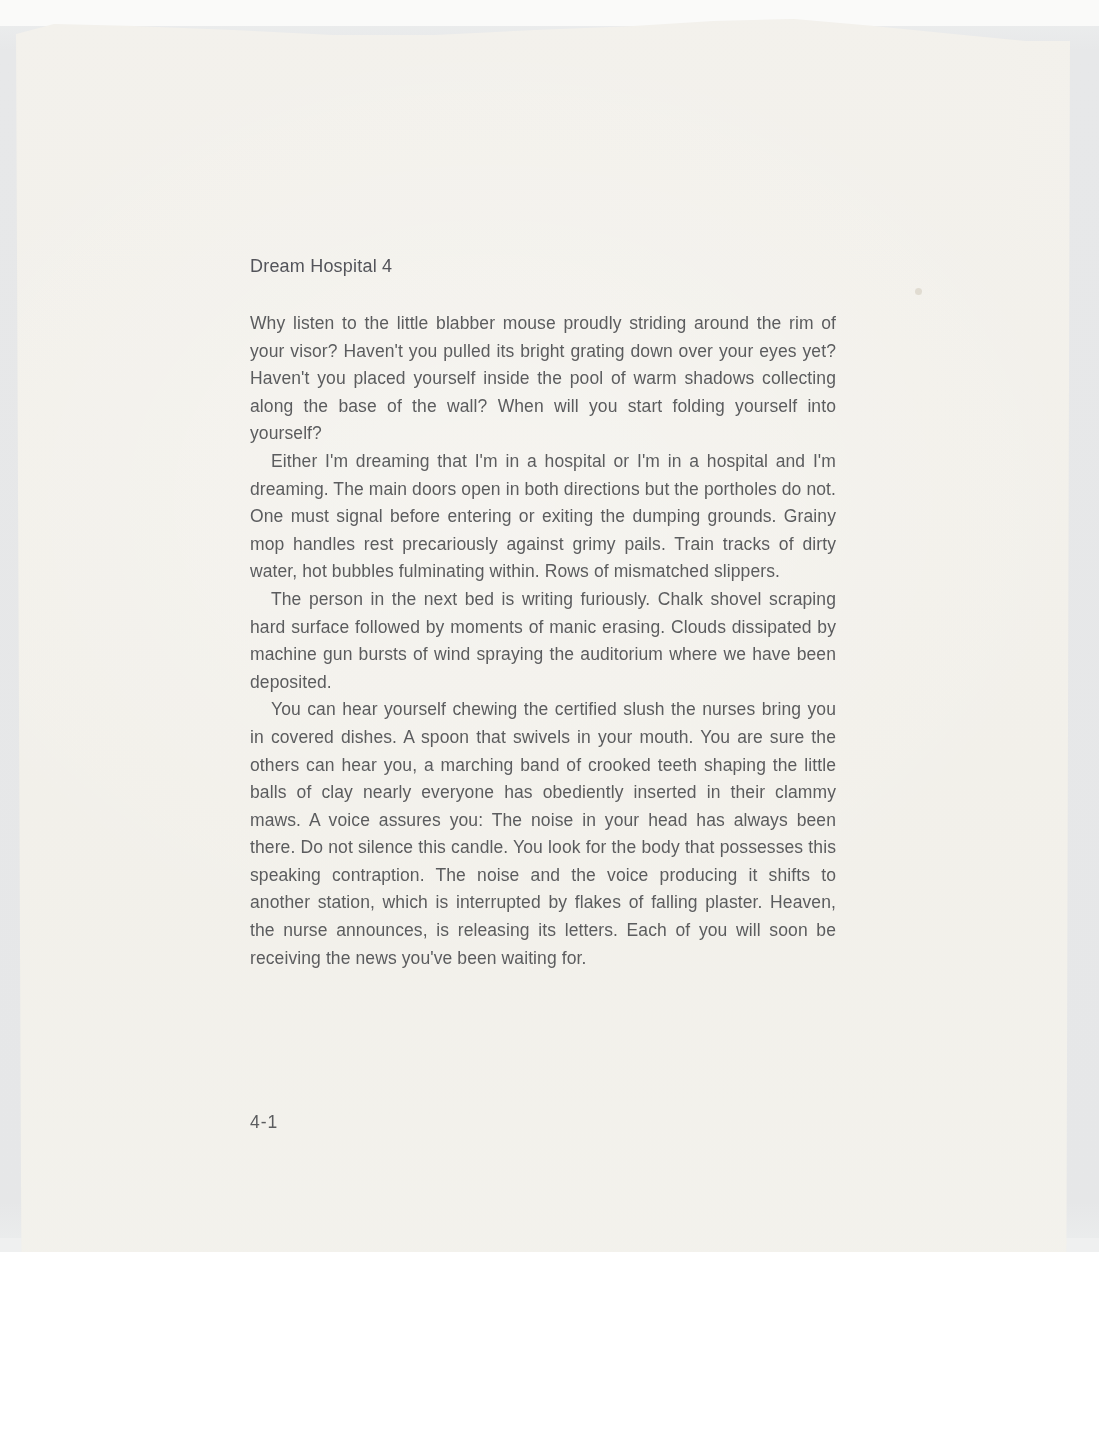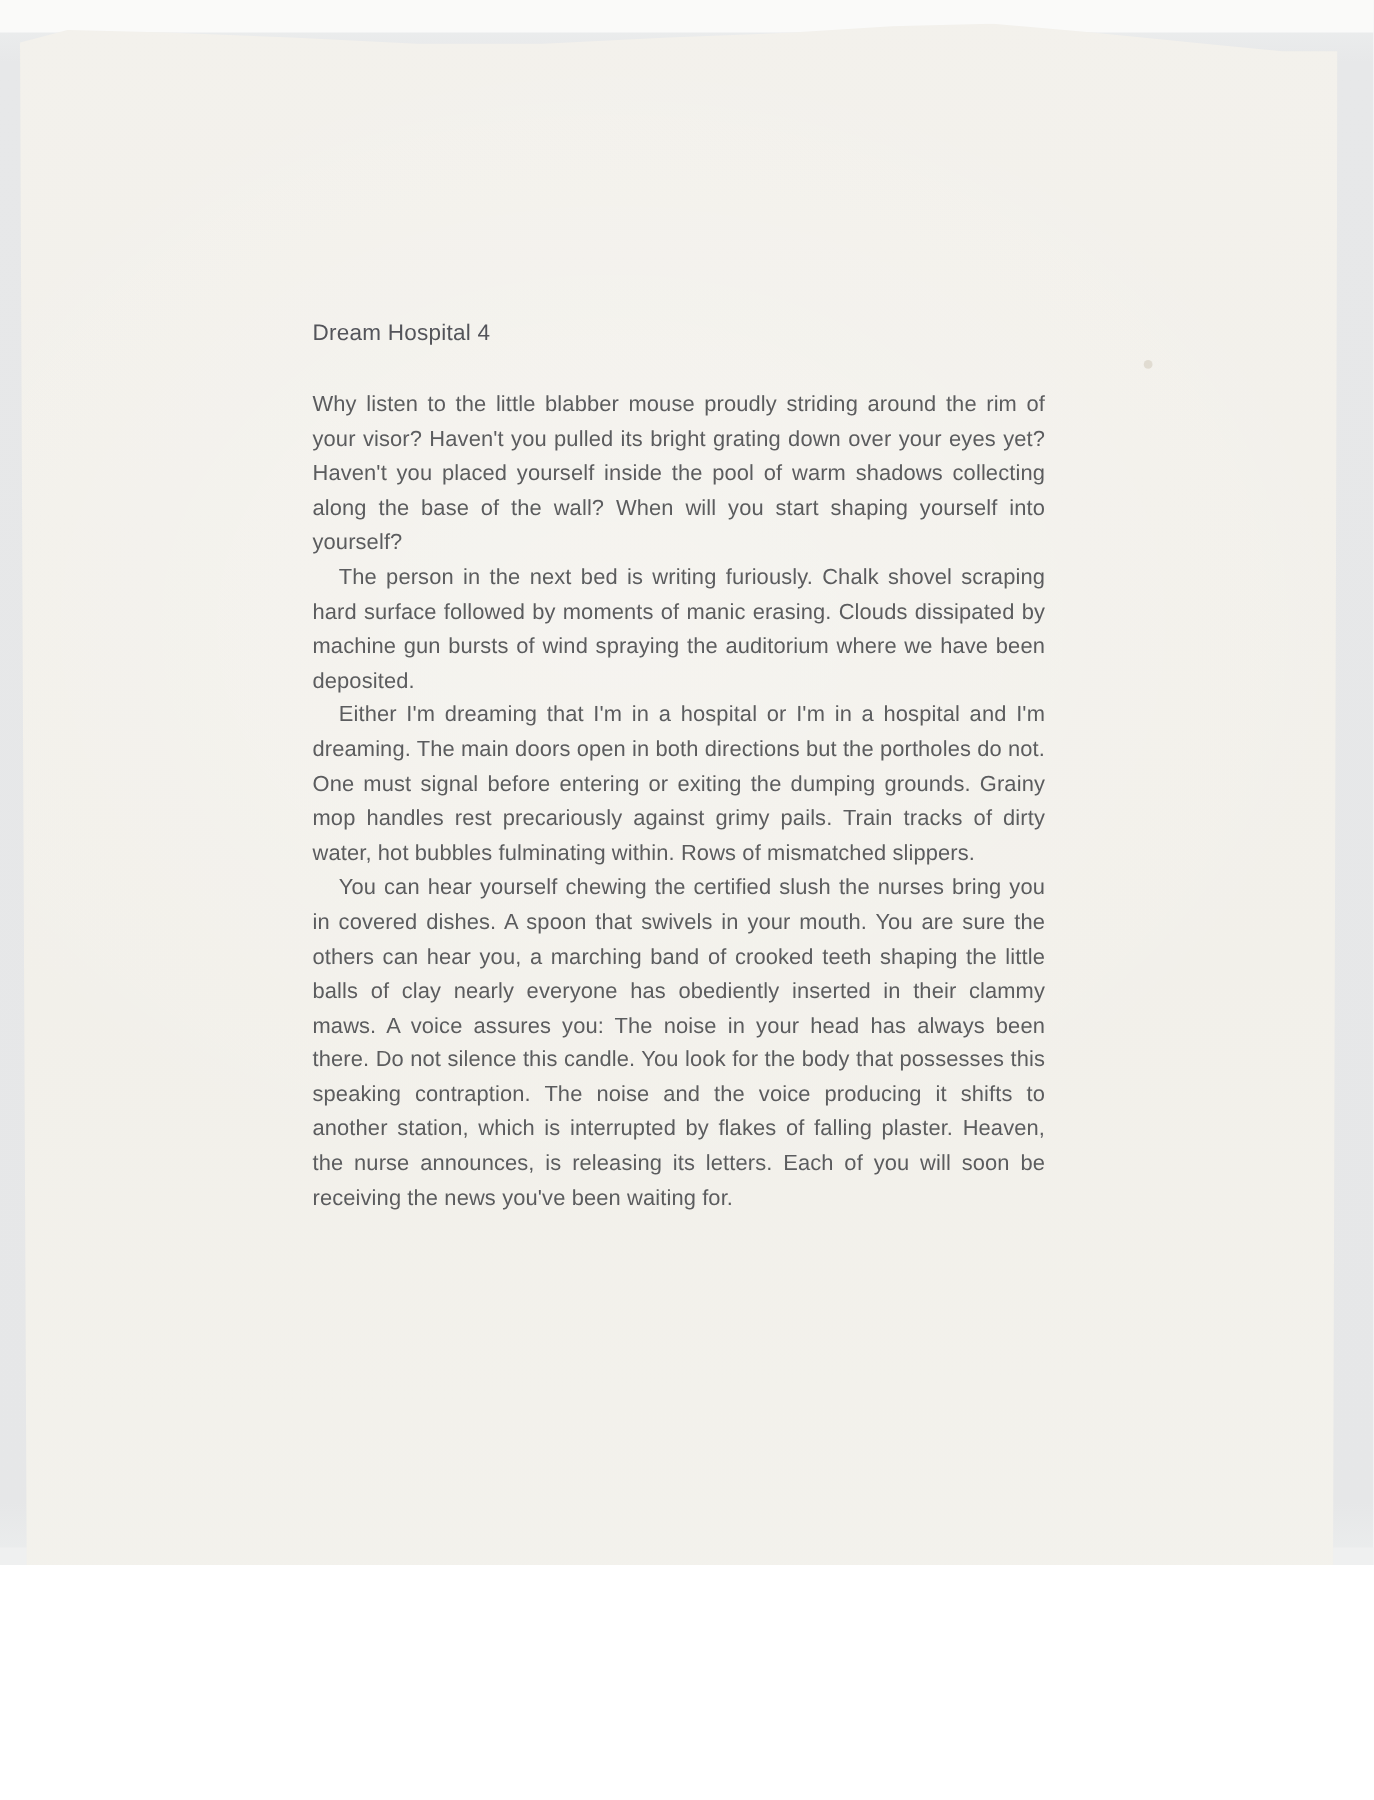--- a/index.html
+++ b/index.html
@@ -84,21 +84,22 @@
 <div class="scene">
   <div class="backdrop-top"></div>
   <div class="backdrop-bottom"></div>
 
   <div class="paper">
     <div class="speck"></div>
     <div class="paper-inner">
       <h1 class="title">Dream Hospital 4</h1>
 
       <div class="body-text">
-        <p>Why listen to the little blabber mouse proudly striding around the rim of your visor? Haven't you pulled its bright grating down over your eyes yet? Haven't you placed yourself inside the pool of warm shadows collecting along the base of the wall? When will you start shaping yourself into yourself?</p>
+        <p>Why listen to the little blabber mouse proudly striding around the rim of your visor? Haven't you pulled its bright grating down over your eyes yet? Haven't you placed yourself inside the pool of warm shadows collecting along the base of the wall? When will you start folding yourself into yourself?</p>
+        <p class="indent">Either I'm dreaming that I'm in a hospital or I'm in a hospital and I'm dreaming. The main doors open in both directions but the portholes do not. One must signal before entering or exiting the dumping grounds. Grainy mop handles rest precariously against grimy pails. Train tracks of dirty water, hot bubbles fulminating within. Rows of mismatched slippers.</p>
         <p class="indent">The person in the next bed is writing furiously. Chalk shovel scraping hard surface followed by moments of manic erasing. Clouds dissipated by machine gun bursts of wind spraying the auditorium where we have been deposited.</p>
-        <p class="indent">Either I'm dreaming that I'm in a hospital or I'm in a hospital and I'm dreaming. The main doors open in both directions but the portholes do not. One must signal before entering or exiting the dumping grounds. Grainy mop handles rest precariously against grimy pails. Train tracks of dirty water, hot bubbles fulminating within. Rows of mismatched slippers.</p>
         <p class="indent">You can hear yourself chewing the certified slush the nurses bring you in covered dishes. A spoon that swivels in your mouth. You are sure the others can hear you, a marching band of crooked teeth shaping the little balls of clay nearly everyone has obediently inserted in their clammy maws. A voice assures you: The noise in your head has always been there. Do not silence this candle. You look for the body that possesses this speaking contraption. The noise and the voice producing it shifts to another station, which is interrupted by flakes of falling plaster. Heaven, the nurse announces, is releasing its letters. Each of you will soon be receiving the news you've been waiting for.</p>
       </div>
 
+      <div class="page-number">4-1</div>
     </div>
   </div>
 </div>
 
 </body></html>

